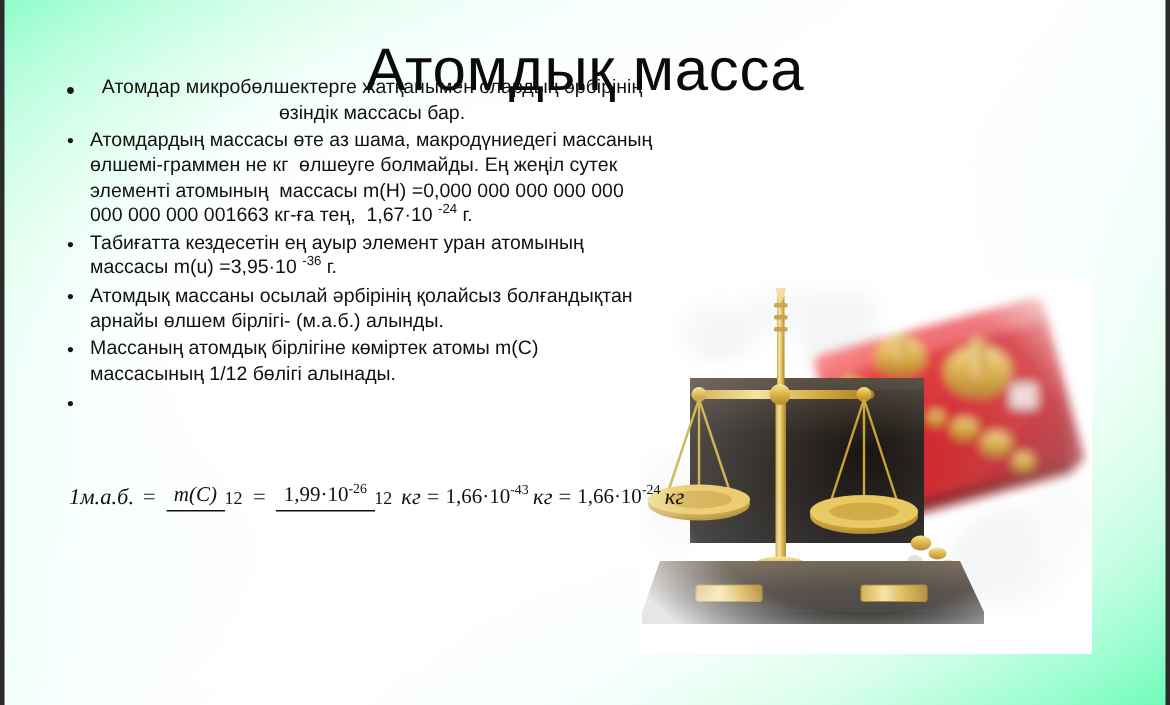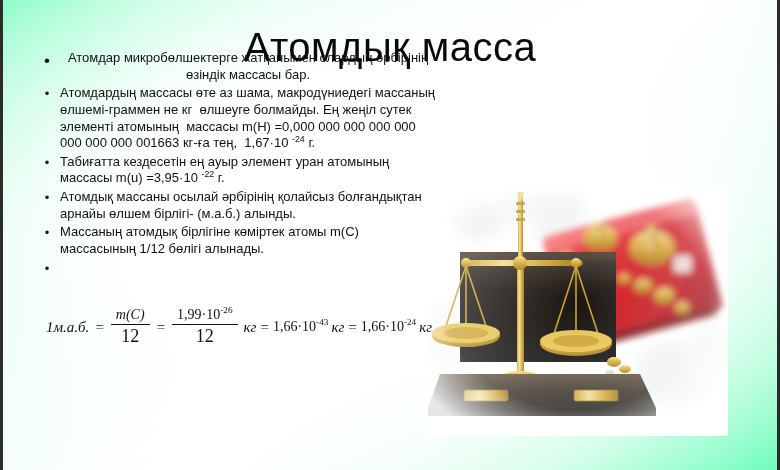--- a/index.html
+++ b/index.html
@@ -103,33 +103,33 @@
     align-items: center;
     font-family: "Liberation Serif", "DejaVu Serif", serif;
     font-size: 15px;
     color: #111;
     white-space: nowrap;
   }
   .eq-lead { font-style: italic; margin-right: 2px; }
   .eq-op   { margin: 0 4px; }
   .frac {
     display: inline-flex;
-    flex-direction: column;
+    flex-direction: row;
     align-items: center;
     vertical-align: middle;
-    margin: 0 3px;
+    margin: 16px 3px;
   }
   .frac .num {
     padding: 0 5px 1px 5px;
     border-bottom: 1px solid #111;
     font-size: 14px;
   }
   .frac .den {
     padding-top: 1px;
-    font-size: 18px;
+    font-size: 12px;
   }
   .eq-unit { font-style: italic; margin-left: 3px; text-align: right; }
   .eq-term { font-size: 14px; }
   .equation sup { font-size: 0.66em; }
 
   
   .photo {
     position: absolute;
     left: 426px;
     top: 186px;
@@ -155,21 +155,21 @@
       <span class="bullet-text">Атомдар микробөлшектерге жатқанымен олардың әрбірінің өзіндік массасы бар.</span>
     </div>
 
     <div class="bullet-row lvl-b">
       <span class="bullet-dot">•</span>
       <span class="bullet-text">Атомдардың массасы өте аз шама, макродүниедегі массаның өлшемі-граммен не кг&nbsp; өлшеуге болмайды. Ең жеңіл сутек элементі атомының&nbsp; массасы m(H) =0,000 000 000 000 000 000 000 000 001663 кг-ға тең,&nbsp; 1,67·10&nbsp;<sup>-24</sup> г.</span>
     </div>
 
     <div class="bullet-row lvl-b">
       <span class="bullet-dot">•</span>
-      <span class="bullet-text">Табиғатта кездесетін ең ауыр элемент уран атомының массасы m(u) =3,95·10&nbsp;<sup>-22</sup> г.</span>
+      <span class="bullet-text">Табиғатта кездесетін ең ауыр элемент уран атомының массасы m(u) =3,95·10&nbsp;<sup>-36</sup> г.</span>
     </div>
 
     <div class="bullet-row lvl-b">
       <span class="bullet-dot">•</span>
       <span class="bullet-text">Атомдық массаны осылай әрбірінің қолайсыз болғандықтан арнайы өлшем бірлігі- (м.а.б.) алынды.</span>
     </div>
 
     <div class="bullet-row lvl-b">
       <span class="bullet-dot">•</span>
       <span class="bullet-text">Массаның атомдық бірлігіне көміртек атомы m(C) массасының 1/12 бөлігі алынады.</span>

